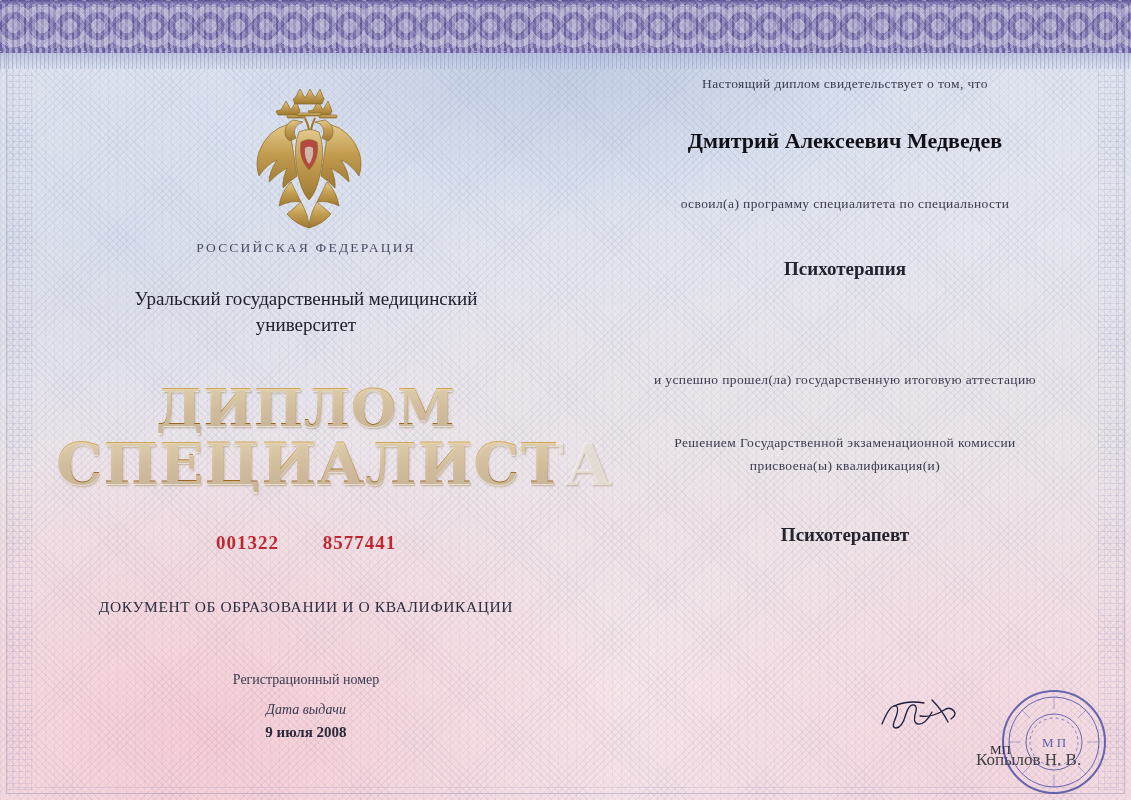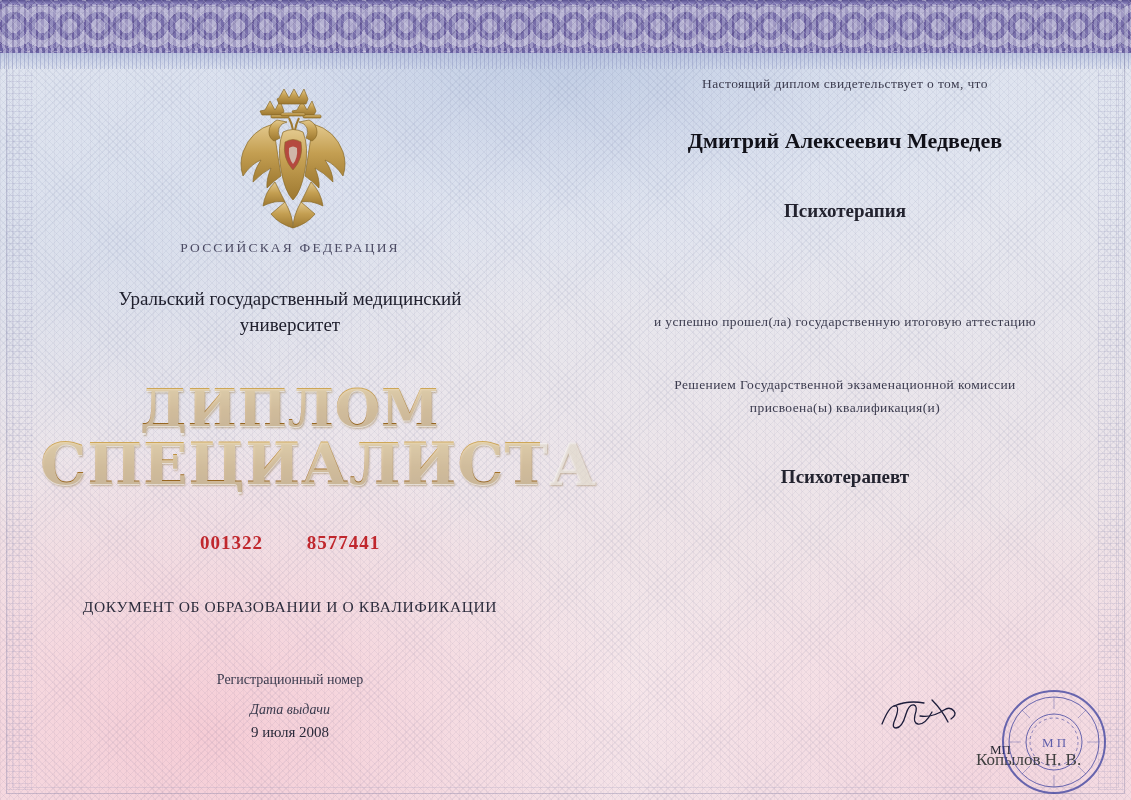--- a/index.html
+++ b/index.html
@@ -90,21 +90,21 @@
   .frame-inner {
     position: absolute;
     left: 12px; top: 12px; right: 12px; bottom: 12px;
     border: 1px solid rgba(150,150,185,0.22);
     pointer-events: none;
   }
 
   
   .left-col {
     position: absolute;
-    left: 40px; top: 84px;
+    left: 56px; top: 84px;
     width: 500px;
     text-align: center;
     color: #2b2b3a;
   }
   .emblem {
     width: 130px;
     height: 150px;
     margin: 0 auto 6px auto;
     display: block;
   }
@@ -180,21 +180,21 @@
     font-size: 15px;
     margin-top: 6px;
   }
   .date-label {
     font-style: italic;
     font-size: 14px;
     color: #3a3a4d;
     margin-top: 14px;
   }
   .date-value {
-    font-weight: normal;
+    font-weight: bold;
     font-size: 15px;
     margin-top: 6px;
   }
 
   
   .right-col {
     position: absolute;
     left: 600px; top: 76px;
     width: 490px;
     text-align: center;
@@ -361,20 +361,21 @@
     <div class="reg-block">
       <div class="reg-label">Регистрационный номер</div>
       <div class="date-label">Дата выдачи</div>
       <div class="date-value">9 июля 2008</div>
     </div>
   </div>
 
   <div class="right-col">
     <div class="r-caption">Настоящий диплом свидетельствует о том, что</div>
     <div class="r-name">Дмитрий Алексеевич Медведев</div>
+    <div class="r-caption r-caption2">освоил(а) программу специалитета по специальности</div>
     <div class="r-spec">Психотерапия</div>
     <div class="r-caption r-caption3">и успешно прошел(ла) государственную итоговую аттестацию</div>
     <div class="r-caption r-caption4">
       <span>Решением Государственной экзаменационной комиссии</span><br>
       <span>присвоена(ы) квалификация(и)</span>
     </div>
     <div class="r-qual">Психотерапевт</div>
   </div>
 
   <div class="sign-block">

